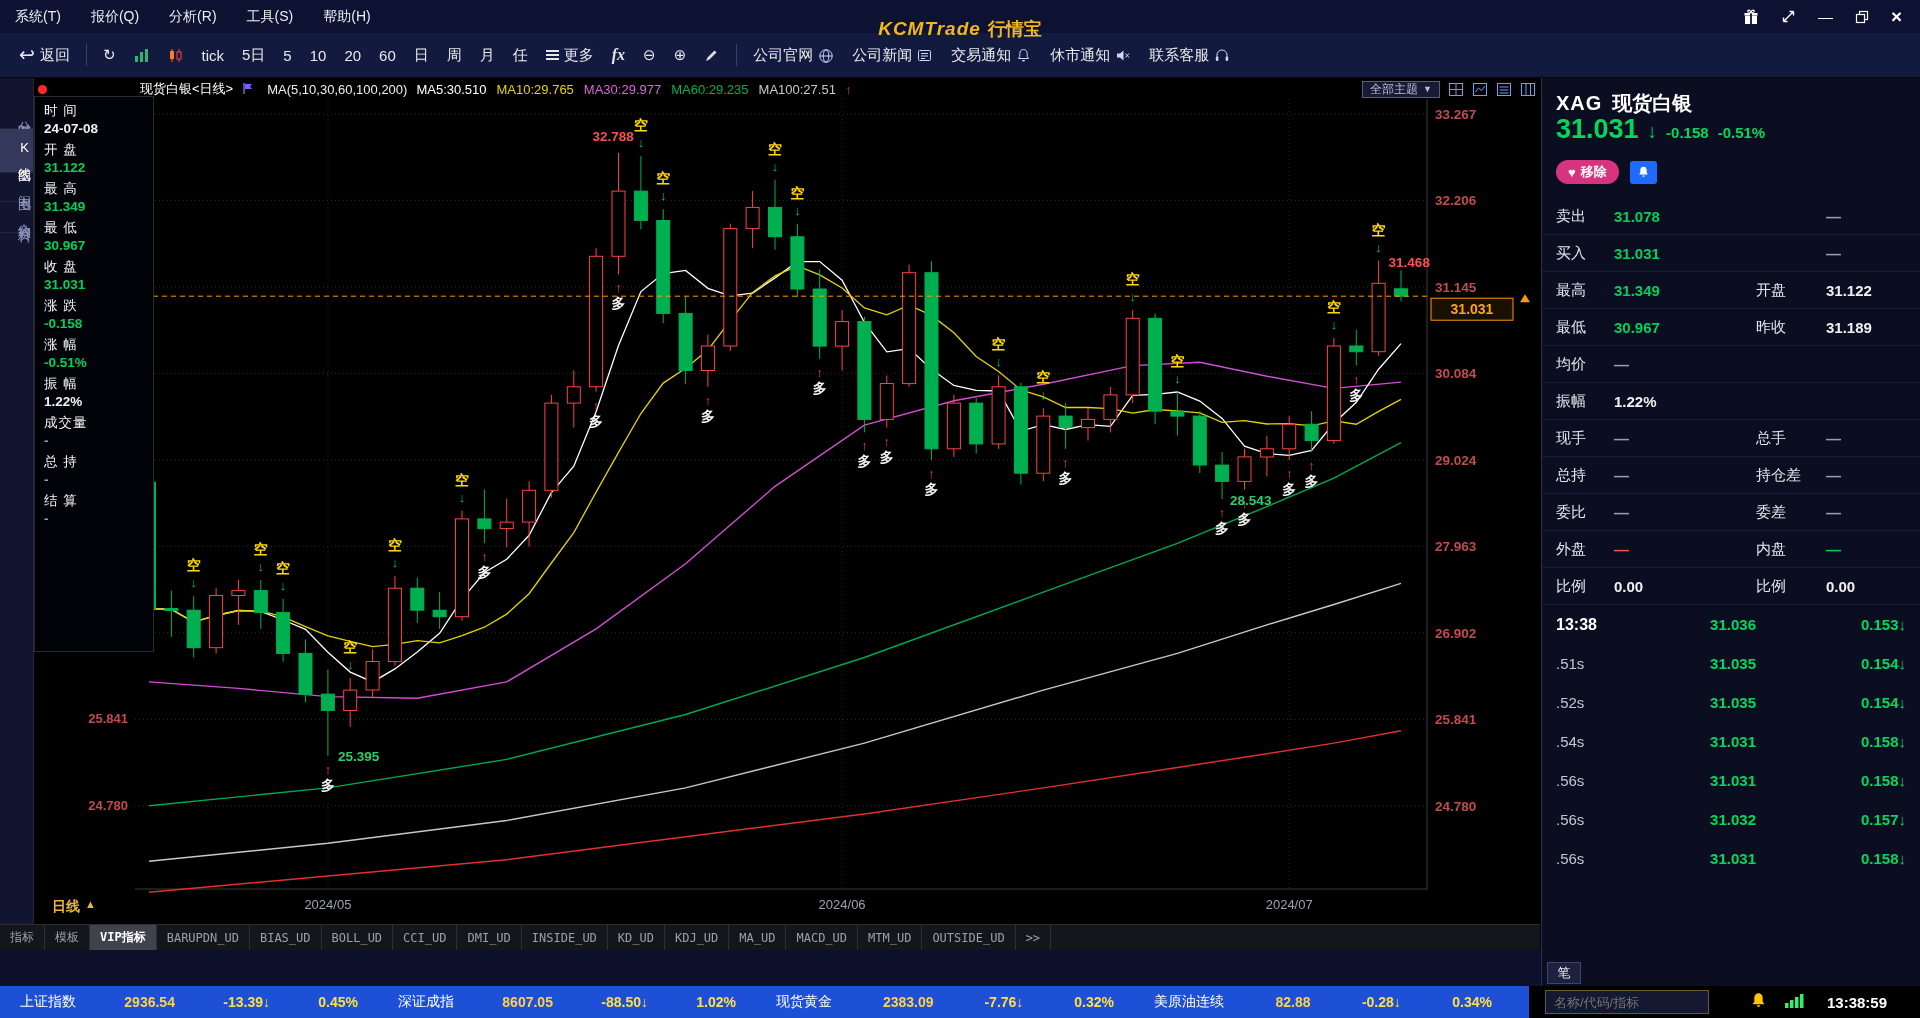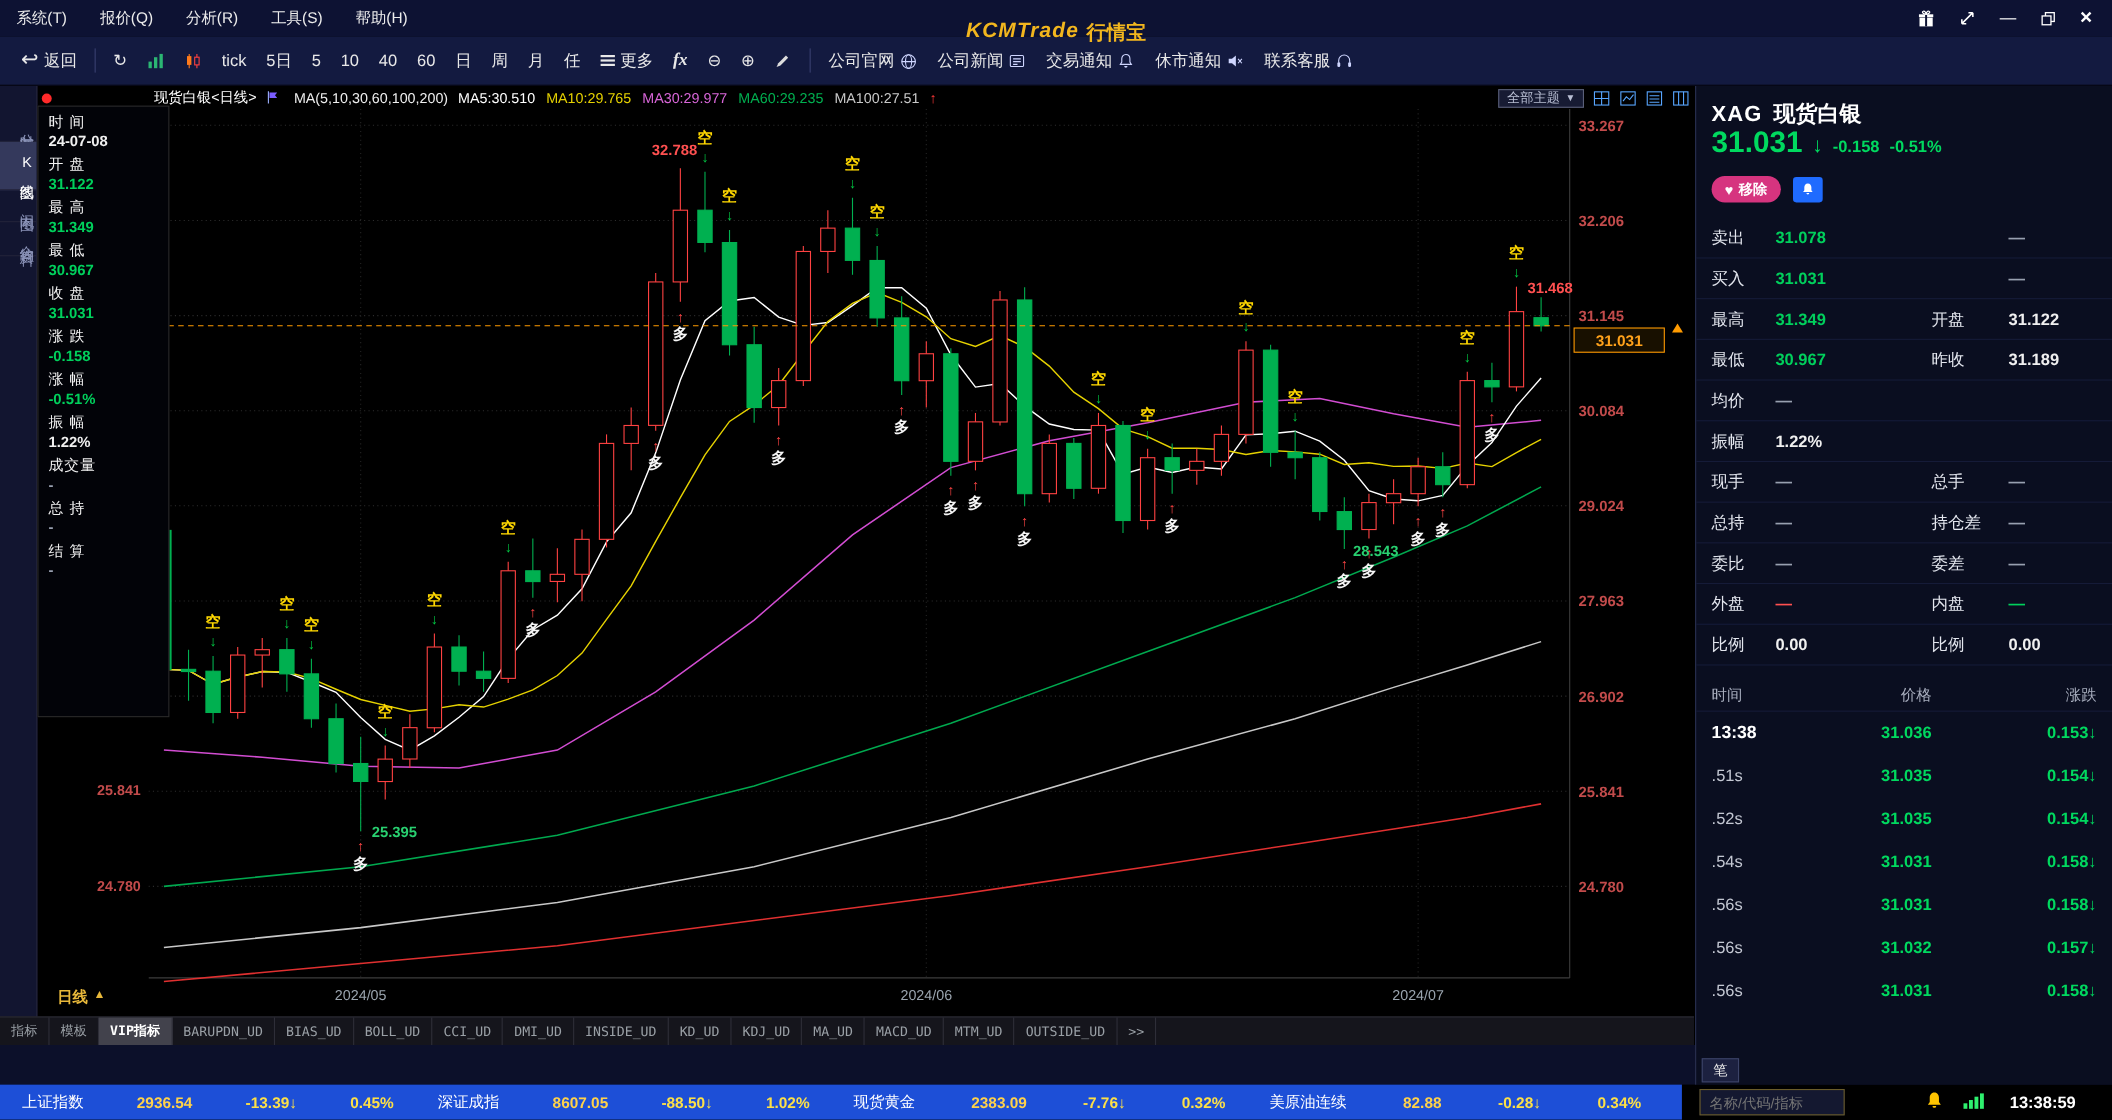--- a/index.html
+++ b/index.html
@@ -103,21 +103,21 @@
   #tick-header .th2, #tick-header .th3 { text-align:right; }
   .tick-row { display:grid; grid-template-columns:80px 120px 1fr; padding:0 14px; height:39px;
     align-items:center; font-size:15px; font-weight:bold; }
   .tick-row .tt { color:#c3c7d2; font-weight:normal; }
   .tick-row.first .tt { color:#fff; font-weight:bold; font-size:16px; }
   .tick-row .tp, .tick-row .tc { text-align:right; color:#00d95f; }
 
   #bi-tab { position:absolute; left:1547px; top:962px; width:34px; height:22px; background:#1c2140;
     border:1px solid #3c4468; color:#e8e8e8; font-size:13px; display:flex; align-items:center;
     justify-content:center; z-index:22; }
-  #symbol-search { position:absolute; left:1545px; top:990px; width:132px; height:24px; background:#141830;
+  #symbol-search { position:absolute; left:1545px; top:990px; width:164px; height:24px; background:#141830;
     border:1px solid #6a5c2a; color:#b9bfd4; font-size:13px; padding:0 8px; z-index:25;
     font-family:"Liberation Sans","DejaVu Sans",sans-serif; }
   #bell-corner { position:absolute; left:1750px; top:992px; width:18px; height:18px; z-index:25; }
   #signal-corner { position:absolute; left:1784px; top:992px; z-index:25; }
   #clock { position:absolute; left:1827px; top:994px; color:#fff; font-weight:bold; font-size:15px; z-index:25; }
 </style>
 </head>
 <body>
 
 <div id="menubar">
@@ -181,21 +181,21 @@
           <line x1="11" y1="1" x2="11" y2="14" stroke="#ff4040"></line>
           <rect x="9" y="4" width="4" height="7" fill="#131a40" stroke="#ff4040"></rect>
         </svg>
       </span>
     </div>
   <div id="period-buttons" style="display:flex">
       <div class="tbtn">tick</div>
       <div class="tbtn">5日</div>
       <div class="tbtn">5</div>
       <div class="tbtn">10</div>
-      <div class="tbtn">40</div>
+      <div class="tbtn">20</div>
       <div class="tbtn">60</div>
       <div class="tbtn">日</div>
       <div class="tbtn">周</div>
       <div class="tbtn">月</div>
       <div class="tbtn">任</div>
     </div>
   <div class="tbtn">
     <span class="hamburger">
         <i></i>
         <i></i>
@@ -704,25 +704,20 @@
         <span class="lab2">内盘</span>
         <span class="val c-green">—</span>
       </div>
       <div class="rp-row">
         <span class="lab">比例</span>
         <span class="val c-white">0.00</span>
         <span class="lab2">比例</span>
         <span class="val c-white">0.00</span>
       </div>
     </div>
-  <div id="tick-header">
-    <span class="th1">时间</span>
-    <span class="th2">价格</span>
-    <span class="th3">涨跌</span>
-  </div>
   <div id="tick-rows">
       <div class="tick-row first">
         <span class="tt">13:38</span>
         <span class="tp">31.036</span>
         <span class="tc">0.153↓</span>
       </div>
       <div class="tick-row">
         <span class="tt">.51s</span>
         <span class="tp">31.035</span>
         <span class="tc">0.154↓</span>

